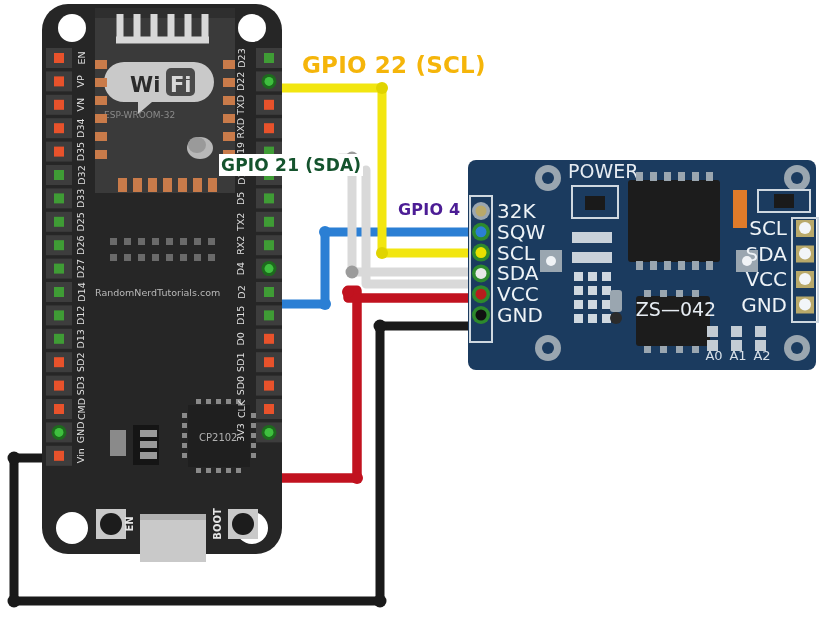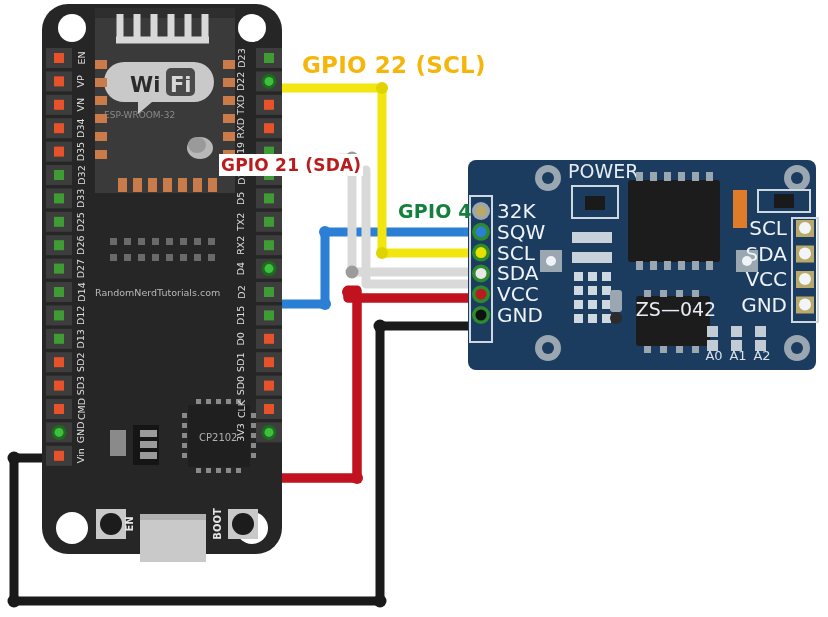--- a/index.html
+++ b/index.html
@@ -2,23 +2,23 @@
 <html><head>
 <meta charset="utf-8">
 <style>
   html,body{margin:0;padding:0;background:#ffffff;}
   body{width:828px;height:617px;position:relative;overflow:hidden;
        font-family:"DejaVu Sans","Liberation Sans",sans-serif;}
   #stage{position:absolute;left:0;top:0;width:828px;height:617px;}
   svg{position:absolute;left:0;top:0;}
   .lbl{position:absolute;font-weight:bold;white-space:nowrap;}
   #lbl-scl{left:302px;top:52px;font-size:23px;color:#f5b50a;letter-spacing:.2px;}
-  #lbl-sda{left:219px;top:154px;font-size:17px;color:#b91c1c;background:#ffffff;
+  #lbl-sda{left:219px;top:154px;font-size:17px;color:#14532d;background:#ffffff;
            padding:1px 2px;letter-spacing:.2px;}
-  #lbl-gpio4{left:398px;top:200px;font-size:19px;color:#15803d;letter-spacing:.2px;}
+  #lbl-gpio4{left:398px;top:200px;font-size:16px;color:#4c1d95;letter-spacing:.2px;}
 </style>
 </head>
 <body>
 
 <div id="stage">
 
 <svg width="828" height="617" viewBox="0 0 828 617">
   <defs>
     <clipPath id="espclip">
           <rect x="42" y="4" width="240" height="550" rx="26"></rect>

